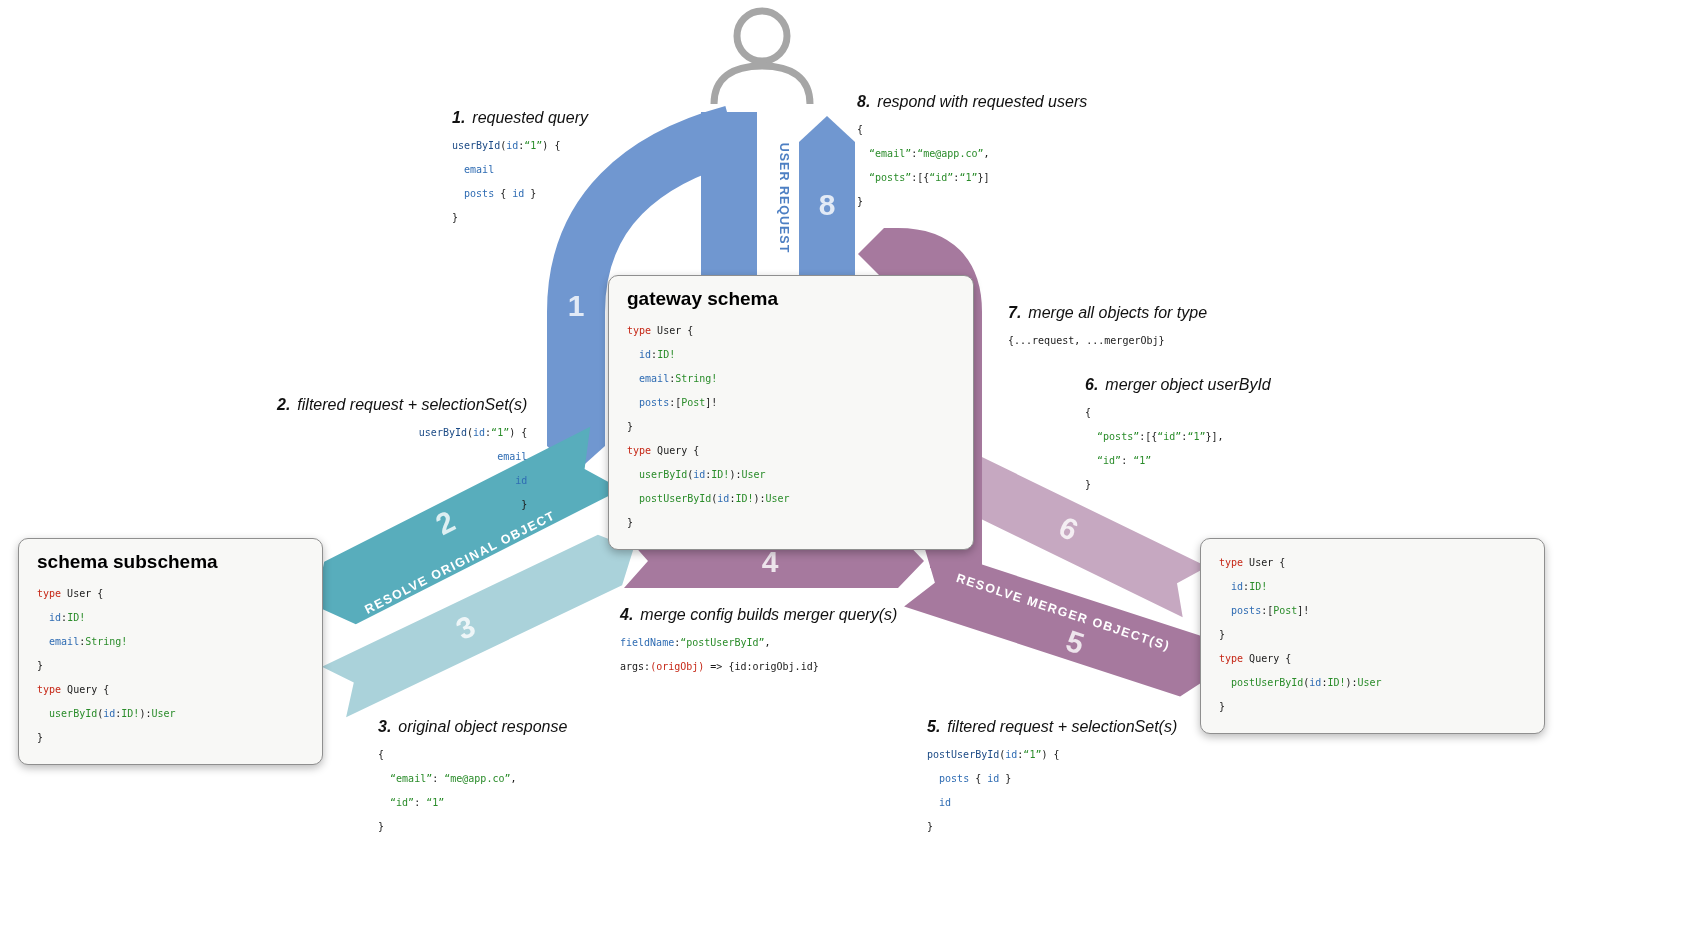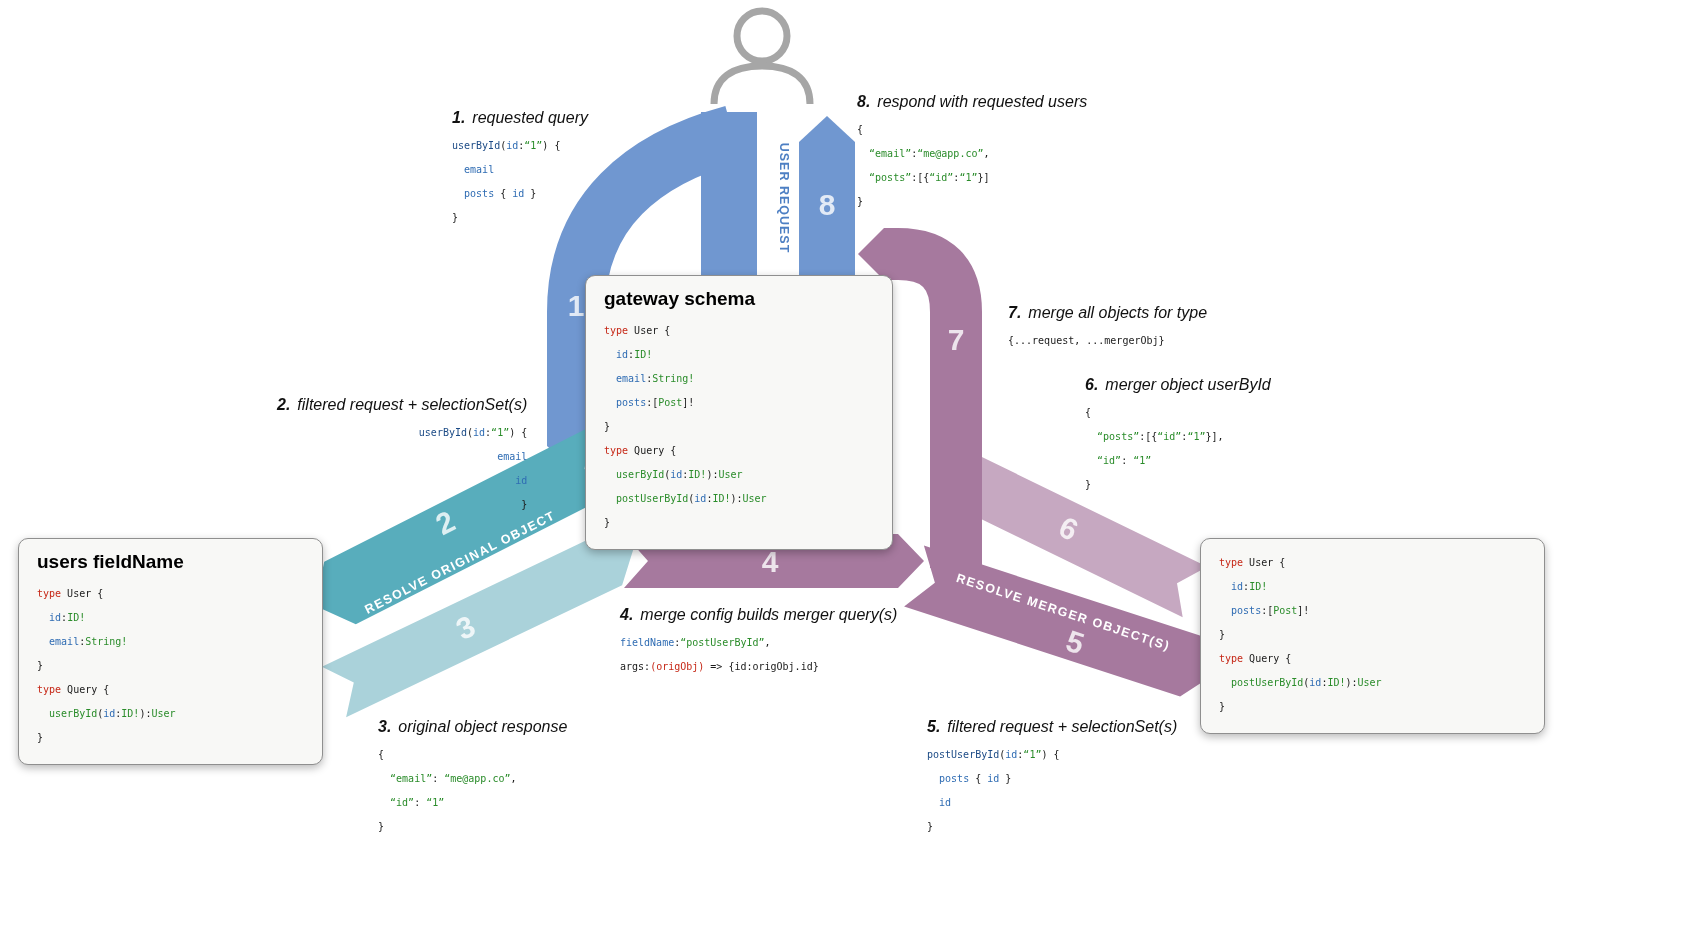--- a/index.html
+++ b/index.html
@@ -53,27 +53,27 @@
       <text class="band-num" transform="translate(1072,652) rotate(18)">5</text>
       <text class="band-num" transform="translate(1064,538) rotate(26)">6</text>
       <text class="band-num" x="956" y="350">7</text>
       <text class="band-num" x="827" y="215">8</text>
       <text class="band-label" transform="translate(462,566) rotate(-26.9)">RESOLVE ORIGINAL OBJECT</text>
       <text class="band-label" transform="translate(1062,616) rotate(18)">RESOLVE MERGER OBJECT(S)</text>
       <text class="band-label-blue" transform="translate(780,198) rotate(90)">USER REQUEST</text>
     </g>
   </svg>
 
-  <div class="schema-box" style="left:585px;top:275px;width:308px;">
+  <div class="schema-box" style="left:608px;top:275px;width:366px;">
     <div class="box-title">gateway schema</div>
     <div class="code"><div><span style="color: rgb(198, 40, 23);">type</span><span style="color: rgb(26, 26, 26);"> User {</span></div><div><span style="color: rgb(26, 26, 26);">  </span><span style="color: rgb(47, 108, 179);">id</span><span style="color: rgb(26, 26, 26);">:</span><span style="color: rgb(42, 140, 42);">ID!</span></div><div><span style="color: rgb(26, 26, 26);">  </span><span style="color: rgb(47, 108, 179);">email</span><span style="color: rgb(26, 26, 26);">:</span><span style="color: rgb(42, 140, 42);">String!</span></div><div><span style="color: rgb(26, 26, 26);">  </span><span style="color: rgb(47, 108, 179);">posts</span><span style="color: rgb(26, 26, 26);">:[</span><span style="color: rgb(42, 140, 42);">Post</span><span style="color: rgb(26, 26, 26);">]!</span></div><div><span style="color: rgb(26, 26, 26);">}</span></div><div><span style="color: rgb(198, 40, 23);">type</span><span style="color: rgb(26, 26, 26);"> Query {</span></div><div><span style="color: rgb(26, 26, 26);">  </span><span style="color: rgb(42, 140, 42);">userById</span><span style="color: rgb(26, 26, 26);">(</span><span style="color: rgb(47, 108, 179);">id</span><span style="color: rgb(26, 26, 26);">:</span><span style="color: rgb(42, 140, 42);">ID!</span><span style="color: rgb(26, 26, 26);">):</span><span style="color: rgb(42, 140, 42);">User</span></div><div><span style="color: rgb(26, 26, 26);">  </span><span style="color: rgb(42, 140, 42);">postUserById</span><span style="color: rgb(26, 26, 26);">(</span><span style="color: rgb(47, 108, 179);">id</span><span style="color: rgb(26, 26, 26);">:</span><span style="color: rgb(42, 140, 42);">ID!</span><span style="color: rgb(26, 26, 26);">):</span><span style="color: rgb(42, 140, 42);">User</span></div><div><span style="color: rgb(26, 26, 26);">}</span></div></div>
   </div>
 
   <div class="schema-box" style="left:18px;top:538px;width:305px;">
-    <div class="box-title">users fieldName</div>
+    <div class="box-title">schema subschema</div>
     <div class="code"><div><span style="color: rgb(198, 40, 23);">type</span><span style="color: rgb(26, 26, 26);"> User {</span></div><div><span style="color: rgb(26, 26, 26);">  </span><span style="color: rgb(47, 108, 179);">id</span><span style="color: rgb(26, 26, 26);">:</span><span style="color: rgb(42, 140, 42);">ID!</span></div><div><span style="color: rgb(26, 26, 26);">  </span><span style="color: rgb(47, 108, 179);">email</span><span style="color: rgb(26, 26, 26);">:</span><span style="color: rgb(42, 140, 42);">String!</span></div><div><span style="color: rgb(26, 26, 26);">}</span></div><div><span style="color: rgb(198, 40, 23);">type</span><span style="color: rgb(26, 26, 26);"> Query {</span></div><div><span style="color: rgb(26, 26, 26);">  </span><span style="color: rgb(42, 140, 42);">userById</span><span style="color: rgb(26, 26, 26);">(</span><span style="color: rgb(47, 108, 179);">id</span><span style="color: rgb(26, 26, 26);">:</span><span style="color: rgb(42, 140, 42);">ID!</span><span style="color: rgb(26, 26, 26);">):</span><span style="color: rgb(42, 140, 42);">User</span></div><div><span style="color: rgb(26, 26, 26);">}</span></div></div>
   </div>
 
   <div class="schema-box" style="left:1200px;top:538px;width:345px;">
     <div class="code"><div><span style="color: rgb(198, 40, 23);">type</span><span style="color: rgb(26, 26, 26);"> User {</span></div><div><span style="color: rgb(26, 26, 26);">  </span><span style="color: rgb(47, 108, 179);">id</span><span style="color: rgb(26, 26, 26);">:</span><span style="color: rgb(42, 140, 42);">ID!</span></div><div><span style="color: rgb(26, 26, 26);">  </span><span style="color: rgb(47, 108, 179);">posts</span><span style="color: rgb(26, 26, 26);">:[</span><span style="color: rgb(42, 140, 42);">Post</span><span style="color: rgb(26, 26, 26);">]!</span></div><div><span style="color: rgb(26, 26, 26);">}</span></div><div><span style="color: rgb(198, 40, 23);">type</span><span style="color: rgb(26, 26, 26);"> Query {</span></div><div><span style="color: rgb(26, 26, 26);">  </span><span style="color: rgb(42, 140, 42);">postUserById</span><span style="color: rgb(26, 26, 26);">(</span><span style="color: rgb(47, 108, 179);">id</span><span style="color: rgb(26, 26, 26);">:</span><span style="color: rgb(42, 140, 42);">ID!</span><span style="color: rgb(26, 26, 26);">):</span><span style="color: rgb(42, 140, 42);">User</span></div><div><span style="color: rgb(26, 26, 26);">}</span></div></div>
   </div>
 
   <div class="annot" style="left:452px;top:109px;">
     <div class="annot-label"><span class="annot-num">1.</span><span>requested query</span></div>
     <div class="code"><div><span style="color: rgb(28, 75, 134);">userById</span><span style="color: rgb(26, 26, 26);">(</span><span style="color: rgb(47, 108, 179);">id</span><span style="color: rgb(26, 26, 26);">:</span><span style="color: rgb(42, 140, 42);">“1”</span><span style="color: rgb(26, 26, 26);">) {</span></div><div><span style="color: rgb(26, 26, 26);">  </span><span style="color: rgb(47, 108, 179);">email</span></div><div><span style="color: rgb(26, 26, 26);">  </span><span style="color: rgb(47, 108, 179);">posts</span><span style="color: rgb(26, 26, 26);"> { </span><span style="color: rgb(47, 108, 179);">id</span><span style="color: rgb(26, 26, 26);"> }</span></div><div><span style="color: rgb(26, 26, 26);">}</span></div></div>

